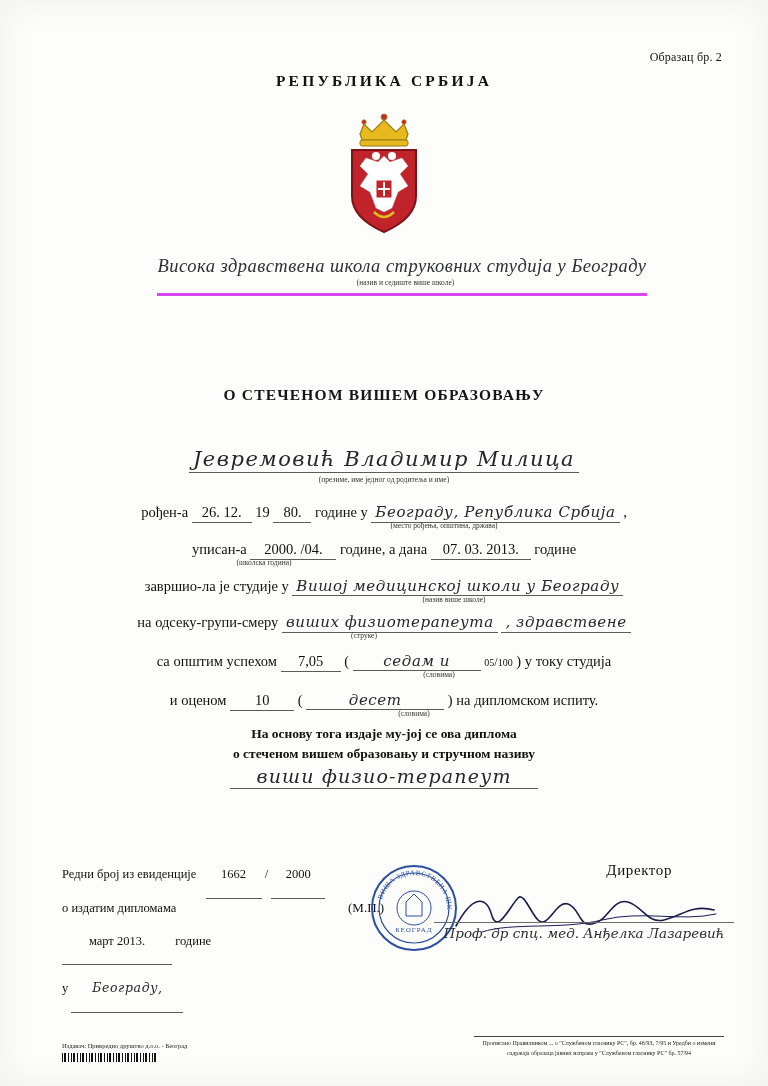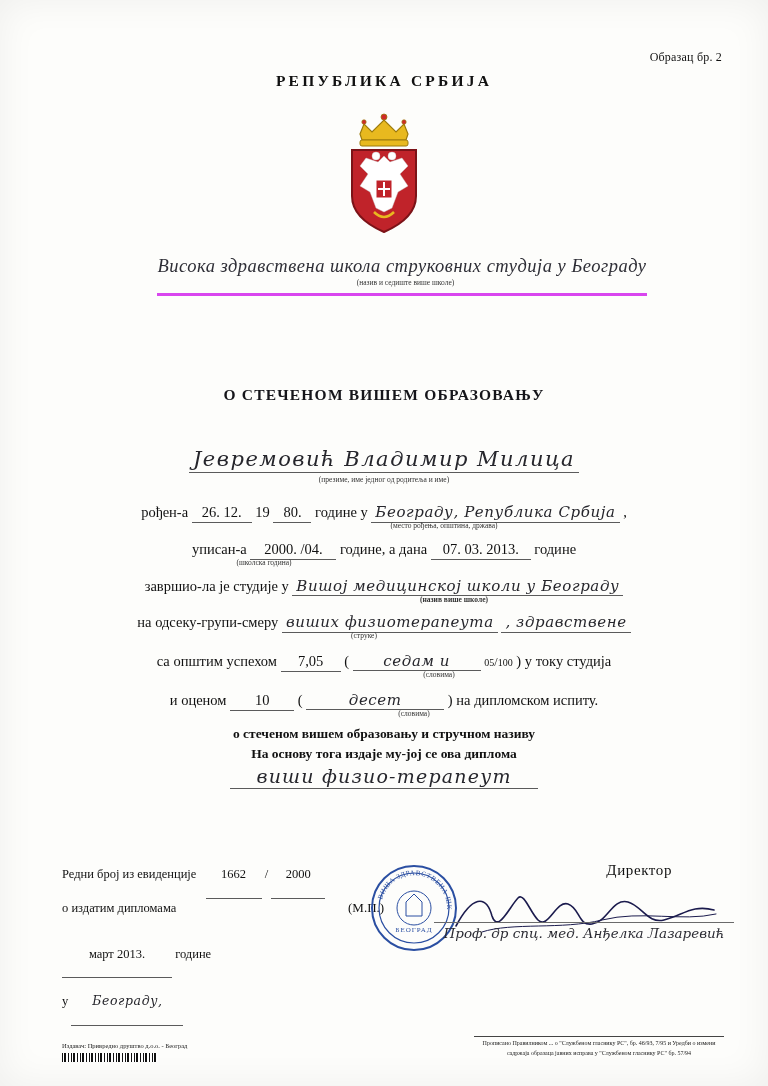--- a/index.html
+++ b/index.html
@@ -176,21 +176,21 @@
     width: 300px;
   }
   .small-fill {
     display: inline-block;
     border-bottom: 1px solid #5b5b5b;
     min-width: 64px;
     text-align: center;
     padding-bottom: 14px;
   }
   .date-line {
-    margin-top: 27px;
+    margin-top: 14px;
     font-size: 12.5px;
   }
   .place-line {
     margin-top: 14px;
     font-size: 12.5px;
   }
   .director {
     position: absolute;
     right: 96px;
     top: 862px;
@@ -324,21 +324,21 @@
       <span class="fill" style="min-width:78px;">2000. /04.</span>
       <span>године, а дана</span>
       <span class="fill" style="min-width:92px;">07. 03. 2013.</span>
       <span>године</span>
       <span class="subcap" style="left:0;right:240px;">(школска година)</span>
     </div>
 
     <div class="row" style="margin-top:18px;">
       <span>завршио-ла је студије у</span>
       <span class="fill hand" style="min-width:290px;">Вишој медицинској школи у Београду</span>
-      <span class="subcap" style="left:160px;right:20px;font-weight:bold;">(назив више школе)</span>
+      <span class="subcap" style="left:160px;right:20px;">(назив више школе)</span>
     </div>
 
     <div class="row" style="margin-top:18px;">
       <span>на одсеку-групи-смеру</span>
       <span class="fill hand" style="min-width:185px;">виших физиотерапеута</span>
       <span class="fill hand" style="min-width:120px;">, здравствене</span>
       <span class="subcap" style="left:0;right:40px;">(струке)</span>
     </div>
 
     <div class="row" style="margin-top:20px;">
@@ -358,22 +358,22 @@
       <span>(</span>
       <span class="fill hand" style="min-width:130px;">десет</span>
       <span>)</span>
       <span>на дипломском испиту.</span>
       <span class="subcap" style="left:250px;right:190px;">(словима)</span>
     </div>
 
   </div>
 
   <div class="basis">
+    <div>На основу тога издаје му-јој се ова диплома</div>
     <div>о стеченом вишем образовању и стручном називу</div>
-    <div>На основу тога издаје му-јој се ова диплома</div>
   </div>
 
   <div class="title-awarded">
     <span class="fill hand">виши физио-терапеут</span>
   </div>
 
   <div class="footer-left">
     <div style="display:inline-block;">Редни број из евиденције</div>
     <span class="small-fill" style="min-width:56px;margin-left:6px;">1662</span>
     <span>/</span>

